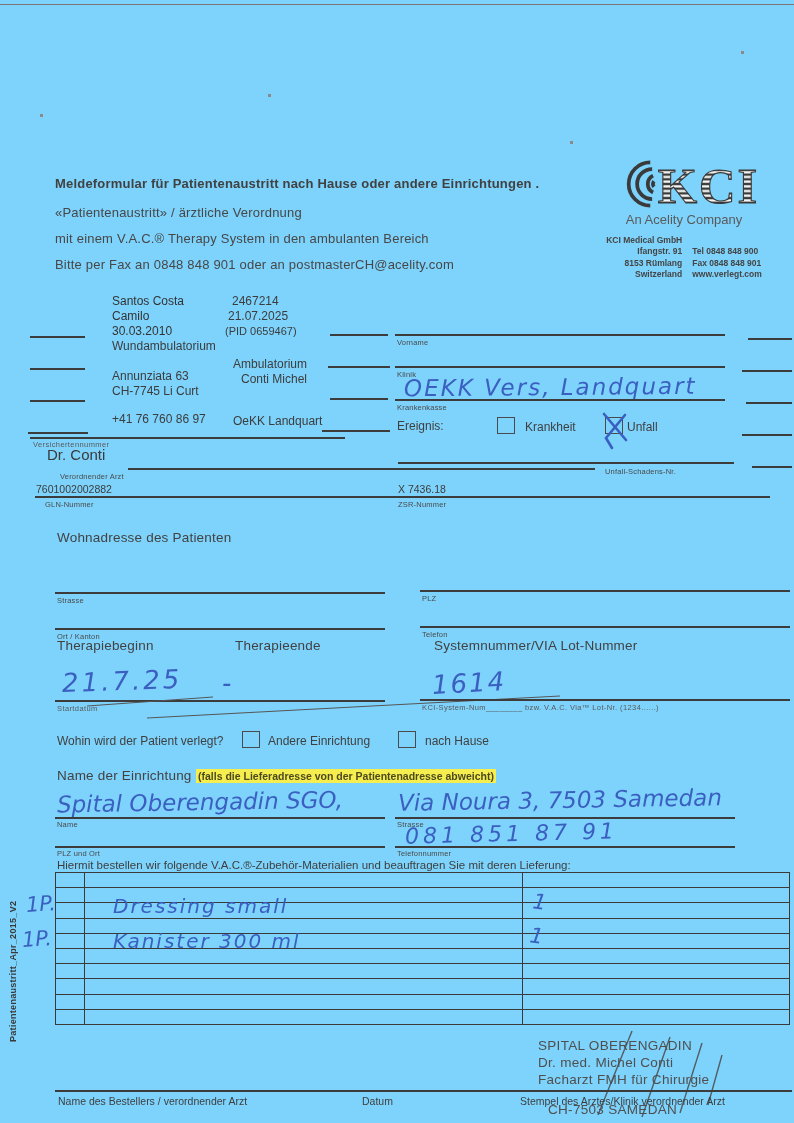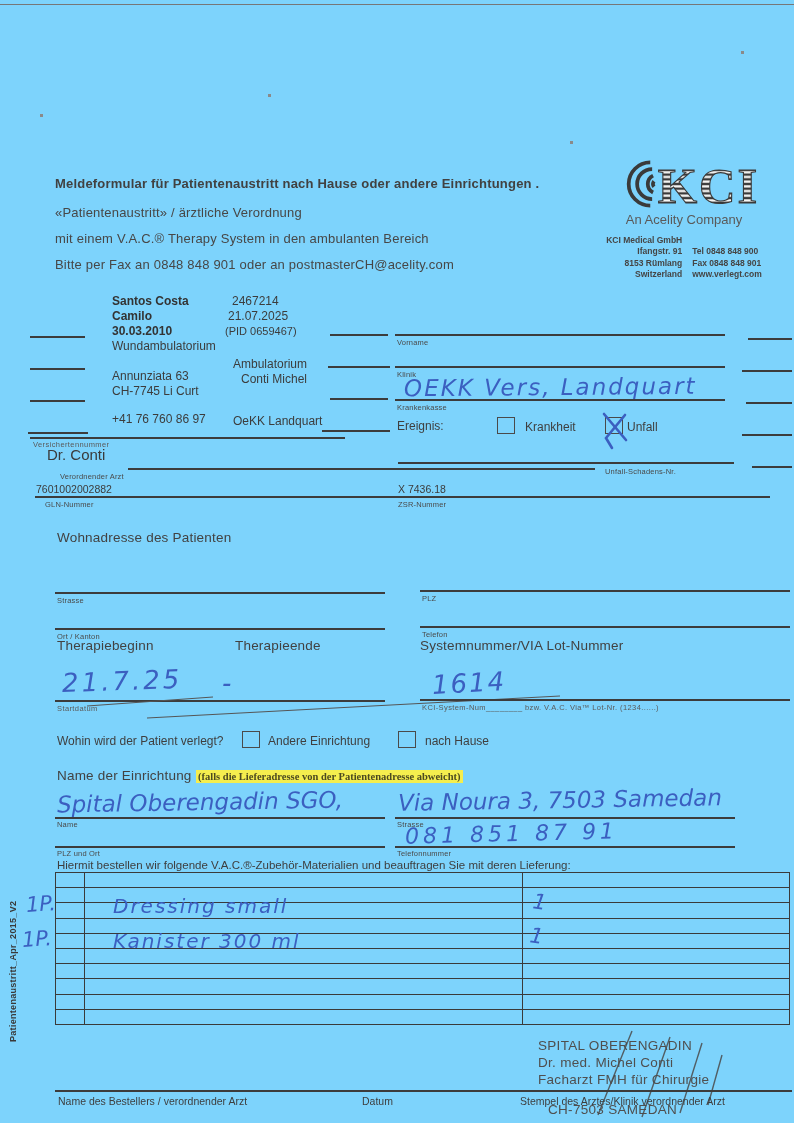--- a/index.html
+++ b/index.html
@@ -9,26 +9,26 @@
     font-family:"Liberation Sans",sans-serif;color:#3b3b3b;
   }
   .abs{position:absolute;}
   .ttl{font-size:13px;font-weight:700;color:#414141;letter-spacing:.2px;}
   .sub{font-size:13px;color:#474747;letter-spacing:.2px;text-align:right;}
   .lbl{font-size:7.5px;color:#4a4a4a;letter-spacing:.2px;}
   .lbl-smudge{font-size:7.5px;color:#5a5a5a;letter-spacing:.4px;filter:blur(.4px);}
   .rule{position:absolute;background:#3c3c3c;height:1.5px;}
   .rule-light{position:absolute;background:#777;height:1px;}
   .pt{font-size:12px;color:#3c3c3c;}
-  .pt b{font-weight:700;color:#333;}
+  .pt b{font-weight:400;color:#333;}
   .sec{font-size:13.5px;color:#424242;letter-spacing:.2px;}
   .hw{font-family:"DejaVu Sans",sans-serif;font-style:italic;color:#3b5fc0;white-space:nowrap;}
   .cb{position:absolute;width:16px;height:15px;border:1.6px solid #4a4a4a;background:transparent;}
   .cbl{font-size:12px;color:#3f3f3f;}
-  .hl{background:#f5ee4e;font-weight:700;font-size:10.5px;color:#4c4a20;padding:1px 2px;font-family:Liberation Serif, serif;}
+  .hl{background:#f5ee4e;font-weight:700;font-size:10.5px;color:#4c4a20;padding:1px 2px;}
   .stamp{font-size:13.5px;color:#4f4f4f;letter-spacing:.3px;white-space:nowrap;filter:blur(.2px);}
   .ftlbl{font-size:10.5px;color:#3e3e3e;}
   .vert{writing-mode:vertical-rl;transform:rotate(180deg);font-size:9px;font-weight:700;color:#3a3a3a;letter-spacing:.3px;}
   .tbl{position:absolute;left:55px;top:872px;width:733px;border:1.6px solid #3a3a3a;border-bottom:none;}
   .trow{display:flex;height:14.2px;border-bottom:1.6px solid #3a3a3a;}
   .tc1{width:28px;border-right:1.4px solid #3a3a3a;}
   .tc2{flex:1;border-right:1.4px solid #3a3a3a;}
   .tc3{width:266px;}
   .speck{position:absolute;width:3px;height:3px;background:#8a8a8a;}
   svg{display:block;}
@@ -153,21 +153,21 @@
   <div class="abs lbl" style="left:57px;top:596px;">Strasse</div>
   <div class="rule" style="left:420px;top:590px;width:370px;"></div>
   <div class="abs lbl" style="left:422px;top:594px;">PLZ</div>
   <div class="rule" style="left:55px;top:628px;width:330px;"></div>
   <div class="abs lbl" style="left:57px;top:632px;">Ort / Kanton</div>
   <div class="rule" style="left:420px;top:626px;width:370px;"></div>
   <div class="abs lbl" style="left:422px;top:630px;">Telefon</div>
 
   <div class="abs sec" style="left:57px;top:638px;">Therapiebeginn</div>
   <div class="abs sec" style="left:235px;top:638px;">Therapieende</div>
-  <div class="abs sec" style="left:420px;top:638px;">Systemnummer/VIA Lot-Nummer</div>
+  <div class="abs sec" style="left:434px;top:638px;">Systemnummer/VIA Lot-Nummer</div>
   <div class="abs hw" style="left:62px;top:666px;font-size:26px;letter-spacing:3px;transform:rotate(-2deg);">21.7.25</div>
   <div class="abs hw" style="left:222px;top:668px;font-size:26px;">-</div>
   <div class="rule" style="left:55px;top:700px;width:330px;"></div>
   <svg class="abs" style="left:55px;top:688px;" width="520" height="35">
     <g stroke="#555" stroke-width="1" fill="none">
       <path d="M32 18 L 158 9"></path>
       <path d="M92 30 L 505 8"></path>
     </g>
   </svg>
   <div class="abs lbl-smudge" style="left:57px;top:704px;">Startdatum</div>

